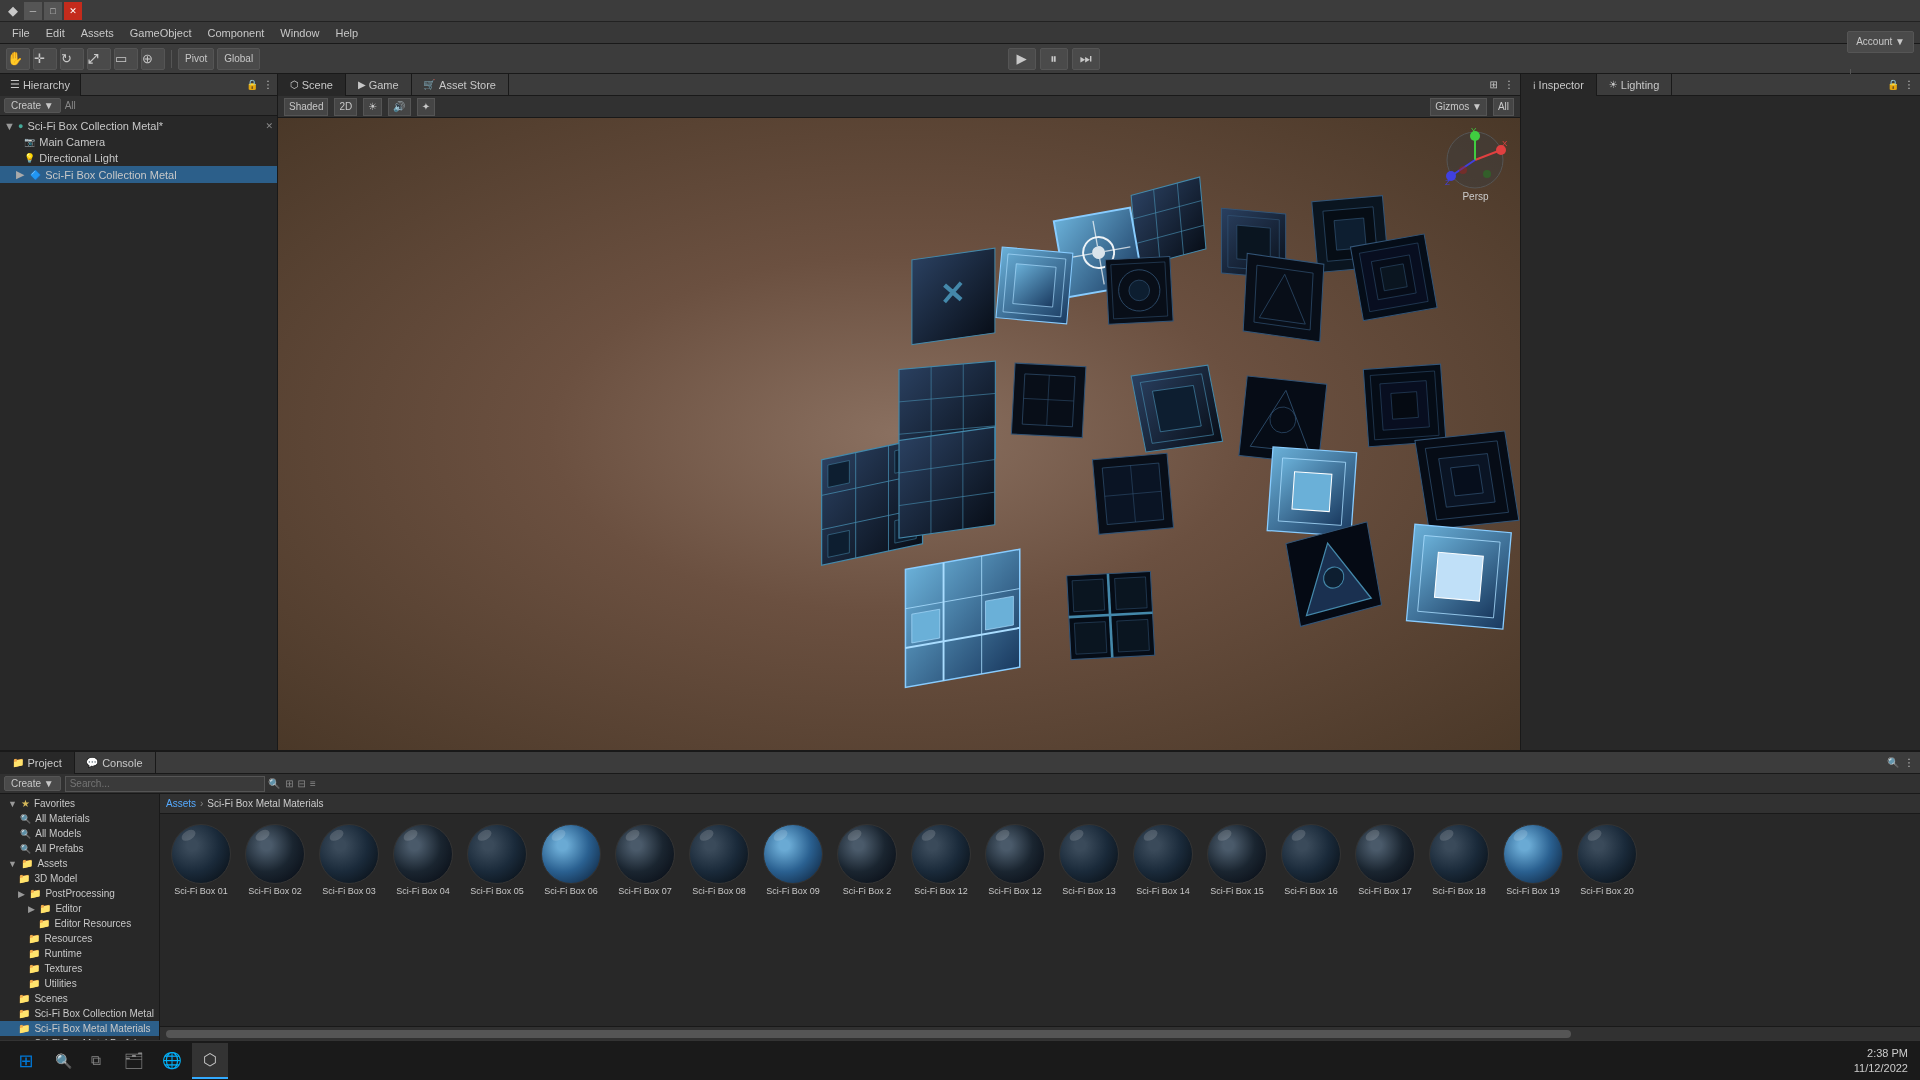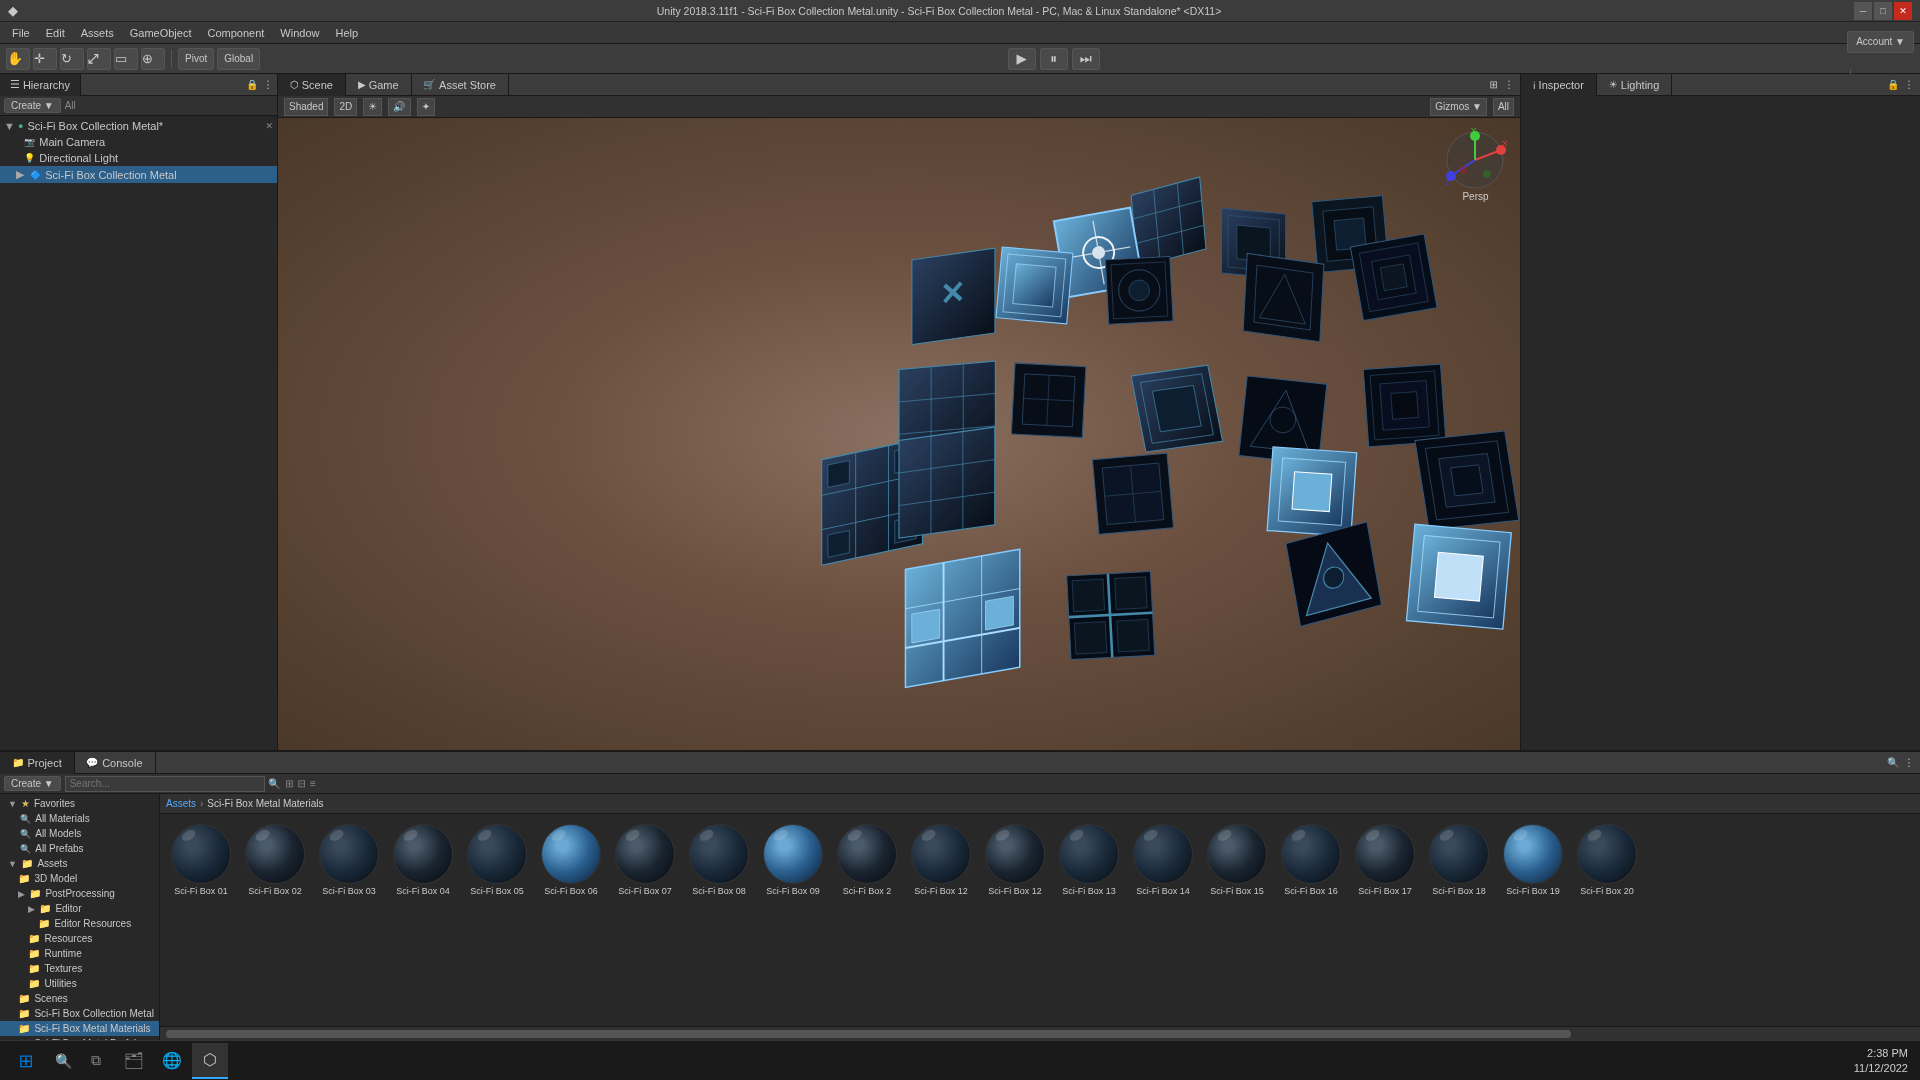--- a/index.html
+++ b/index.html
@@ -183,21 +183,20 @@
     .separator { width: 1px; height: 18px; background: #555; margin: 0 3px; }
 
   </style>
 </head>
 <body>
 
 <div id="app">
 
   <div id="titlebar">
     <span style="font-size:13px; margin-right:6px;">◆</span>
-    <span style="flex:1; text-align:center; font-size:10.5px; overflow:hidden; white-space:nowrap; text-overflow:ellipsis;">Unity 2018.3.11f1 - Sci-Fi Box Collection Metal.unity - Sci-Fi Box Collection Metal - PC, Mac &amp; Linux Standalone* &lt;DX11&gt;</span>
     <div style="display:flex; gap:2px;">
       <button style="width:18px;height:18px;background:#555;border:none;color:#ccc;font-size:9px;cursor:pointer;">─</button>
       <button style="width:18px;height:18px;background:#555;border:none;color:#ccc;font-size:9px;cursor:pointer;">□</button>
       <button style="width:18px;height:18px;background:#c42b1c;border:none;color:#fff;font-size:9px;cursor:pointer;">✕</button>
     </div>
   </div>
 
   <div id="menubar" style="height:22px; background:#383838; display:flex; align-items:center; padding:0 4px; border-bottom:1px solid #191919;">
     <span class="menu-item">File</span>
     <span class="menu-item">Edit</span>

